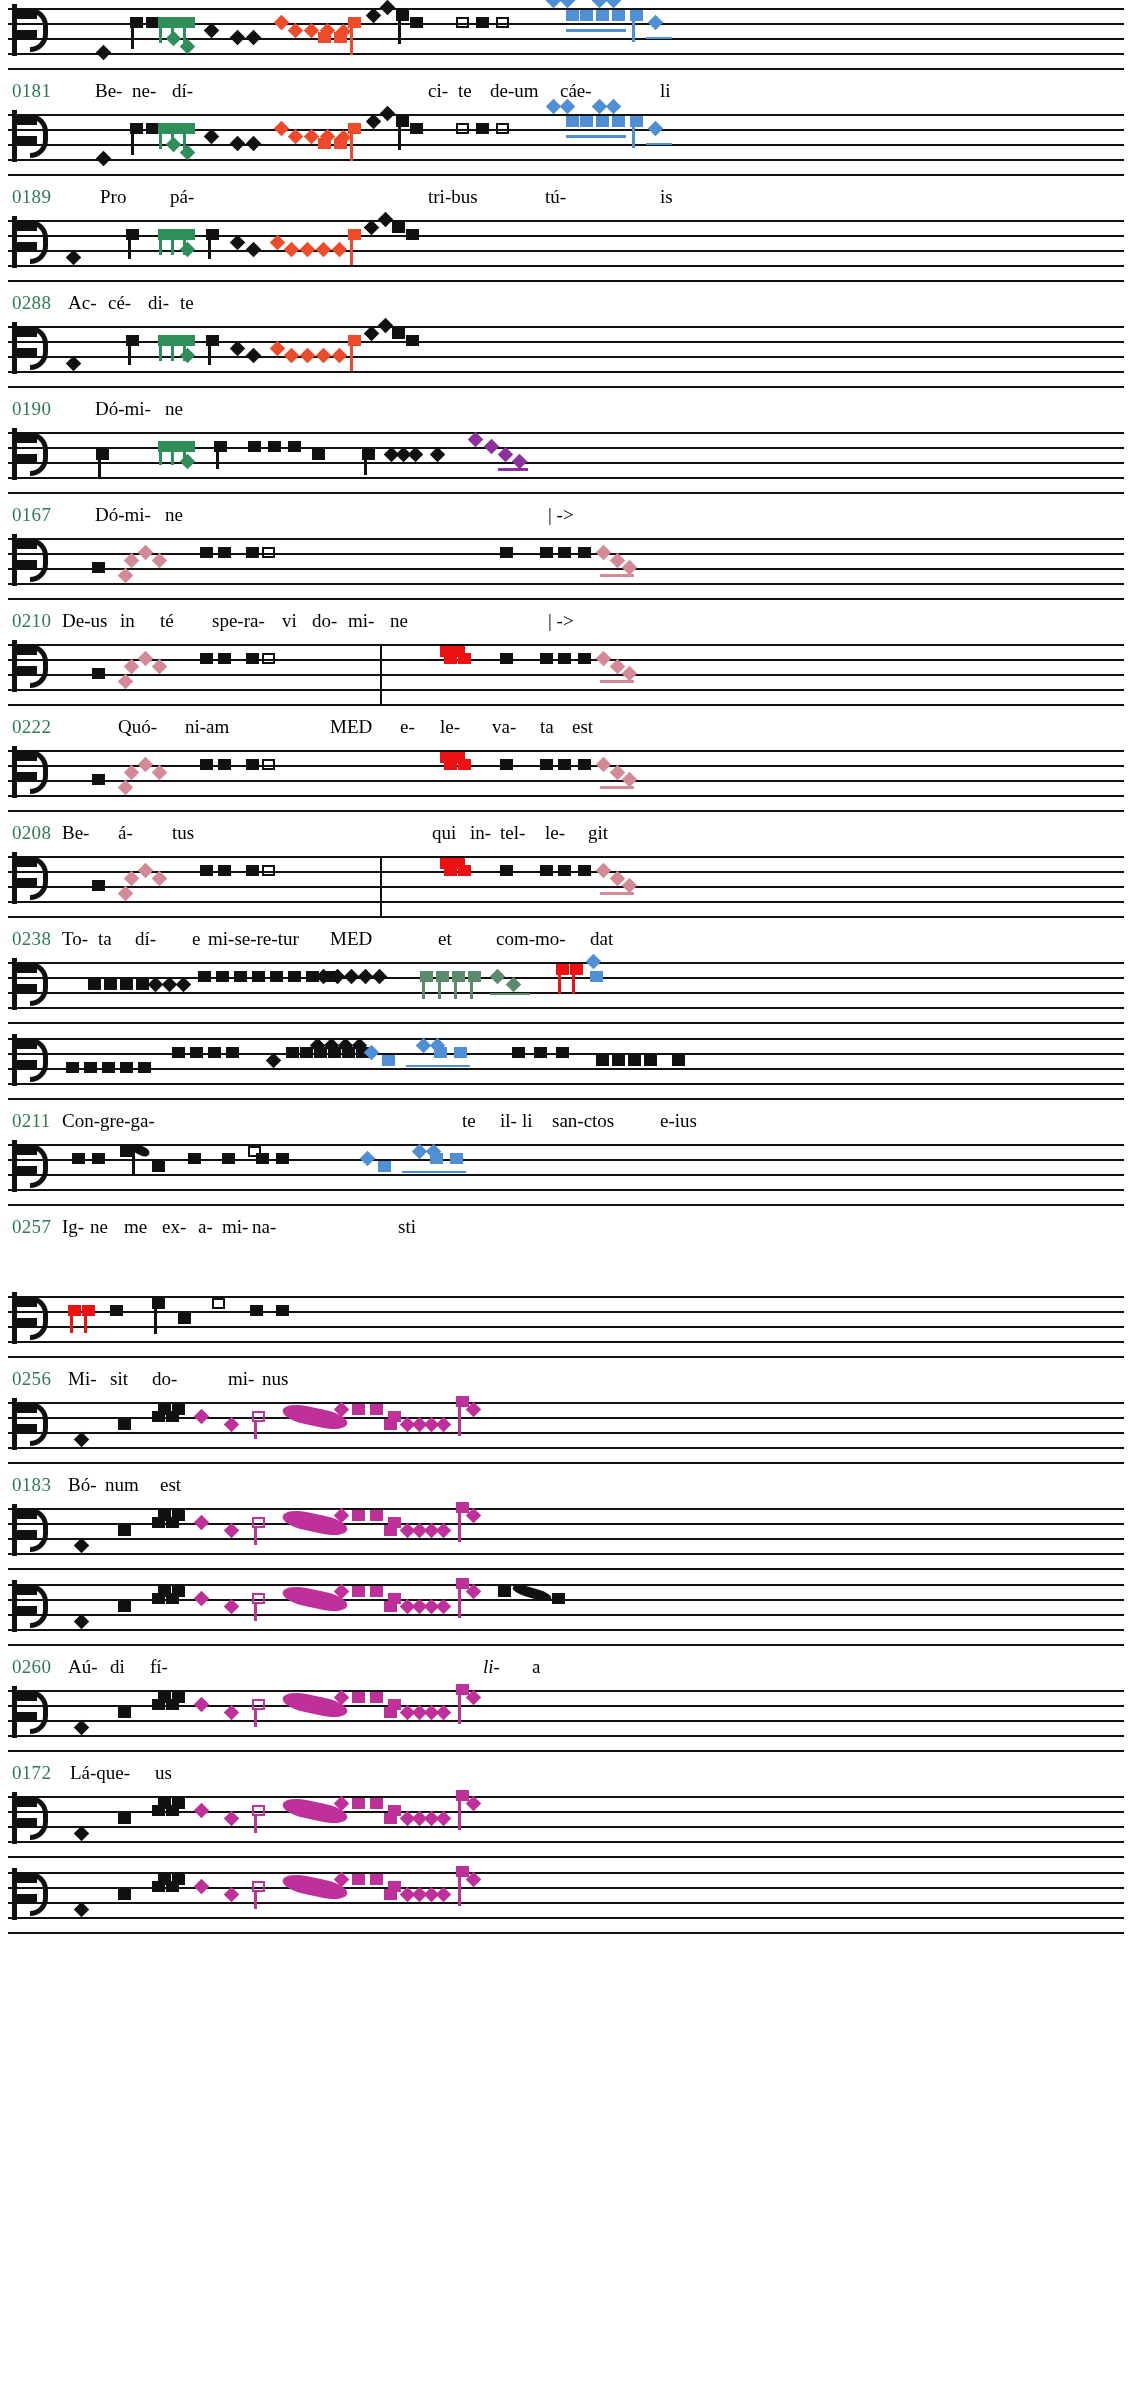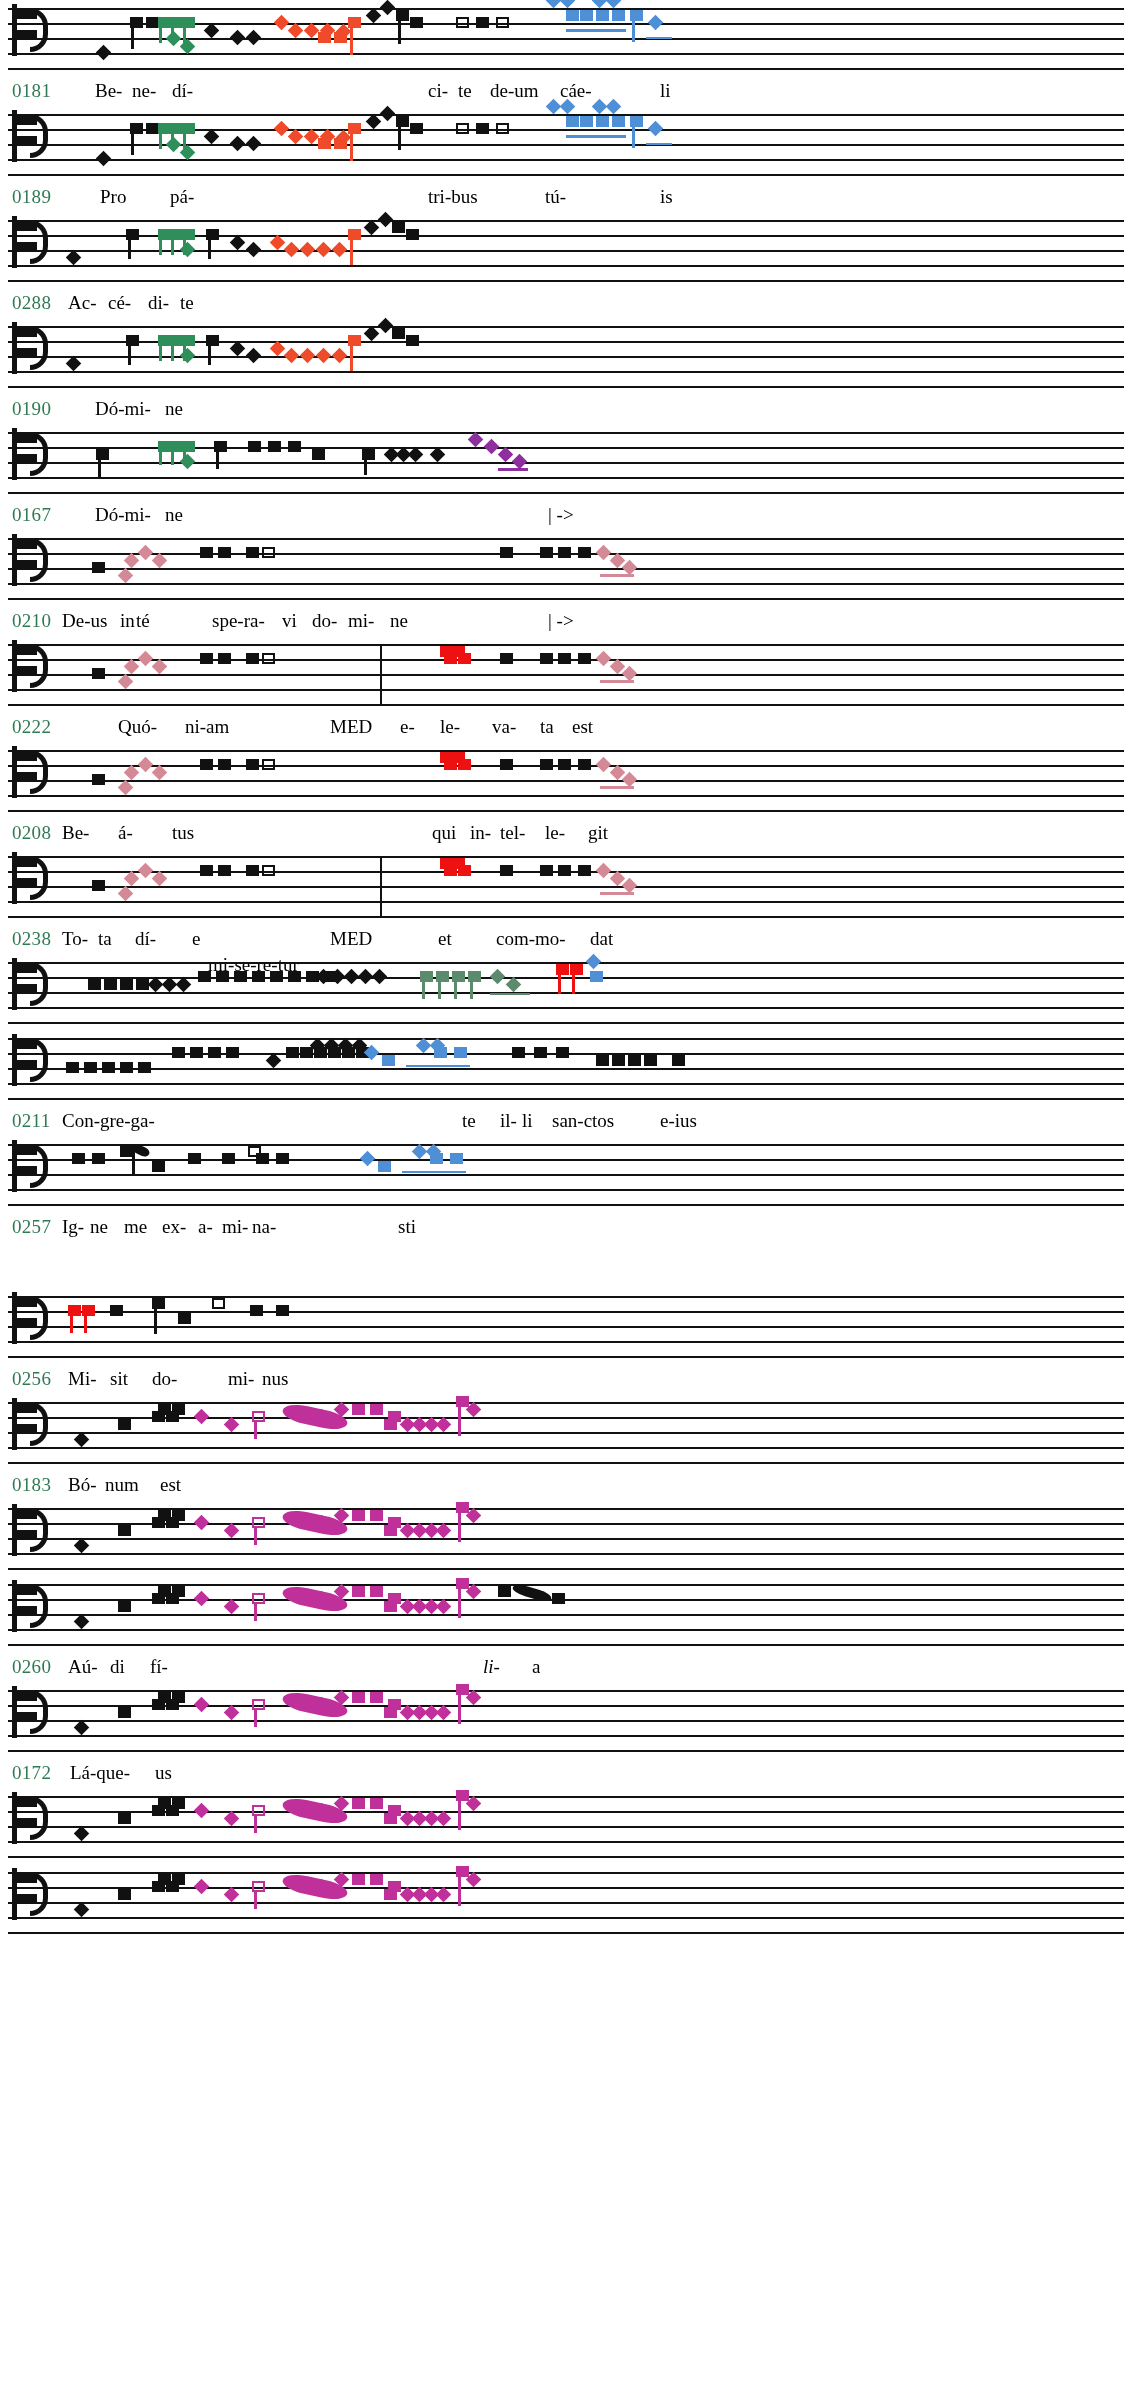--- a/index.html
+++ b/index.html
@@ -422,21 +422,21 @@
           <div class="n punct" style="left: 578px; top: 17px; color: rgb(17, 17, 17); width: 13px; height: 11px;"></div>
           <div class="n diam" style="left: 598px; top: 17px; color: rgb(212, 138, 150); width: 11px; height: 11px;"></div>
           <div class="n diam" style="left: 612px; top: 24.5px; color: rgb(212, 138, 150); width: 11px; height: 11px;"></div>
           <div class="n diam" style="left: 624px; top: 32px; color: rgb(212, 138, 150); width: 11px; height: 11px;"></div>
           <div class="n hbar" style="left: 600px; top: 44px; width: 34px; color: rgb(212, 138, 150); height: 2.5px;"></div>
         </div>
         <div class="textrow">
           <span class="idlabel">0210</span>
           <span class="syll" style="left: 62px;">De-us</span>
           <span class="syll" style="left: 120px;">in</span>
-          <span class="syll" style="left: 136px;">té</span>
+          <span class="syll" style="left: 160px;">té</span>
           <span class="syll" style="left: 212px;">spe-ra-</span>
           <span class="syll" style="left: 282px;">vi</span>
           <span class="syll" style="left: 312px;">do-</span>
           <span class="syll" style="left: 348px;">mi-</span>
           <span class="syll" style="left: 390px;">ne</span>
           <span class="syll" style="left: 548px;">| -&gt;</span>
         </div>
       </div>
       <div class="system">
         <div class="staff">
@@ -568,21 +568,21 @@
           <div class="n diam" style="left: 612px; top: 24.5px; color: rgb(212, 138, 150); width: 11px; height: 11px;"></div>
           <div class="n diam" style="left: 624px; top: 32px; color: rgb(212, 138, 150); width: 11px; height: 11px;"></div>
           <div class="n hbar" style="left: 600px; top: 44px; width: 34px; color: rgb(212, 138, 150); height: 2.5px;"></div>
         </div>
         <div class="textrow">
           <span class="idlabel">0238</span>
           <span class="syll" style="left: 62px;">To-</span>
           <span class="syll" style="left: 98px;">ta</span>
           <span class="syll" style="left: 135px;">dí-</span>
           <span class="syll" style="left: 192px;">e</span>
-          <span class="syll" style="left: 208px; margin-top: 26px;">mi-se-re-tur</span>
+          <span class="syll" style="left: 208px;">mi-se-re-tur</span>
           <span class="syll" style="left: 330px;">MED</span>
           <span class="syll" style="left: 438px;">et</span>
           <span class="syll" style="left: 496px;">com-mo-</span>
           <span class="syll" style="left: 590px;">dat</span>
         </div>
       </div>
       <div class="system">
         <div class="staff">
           <div class="line l0"></div>
           <div class="line l1"></div>

